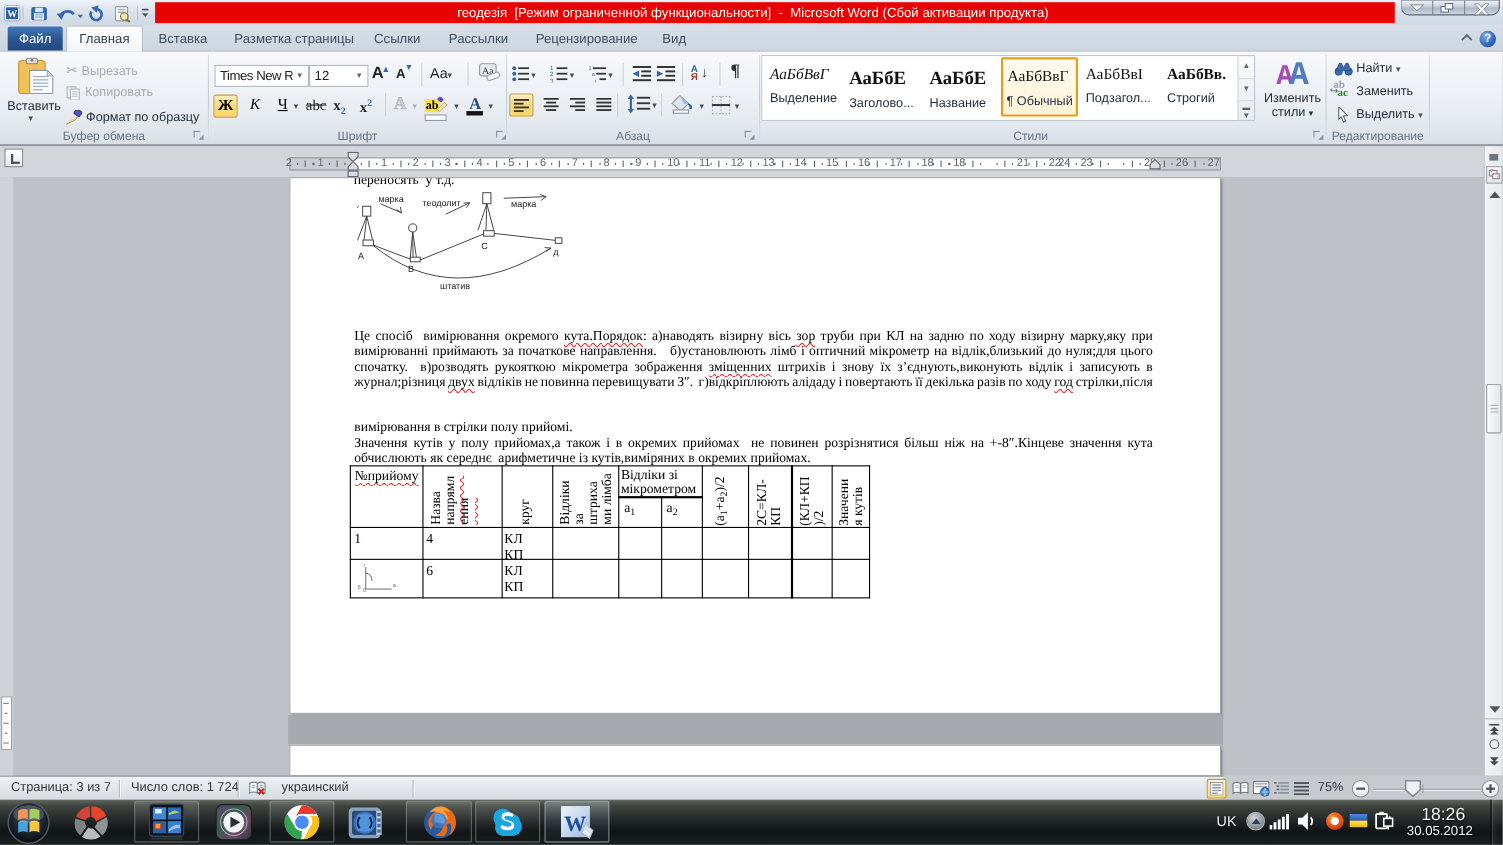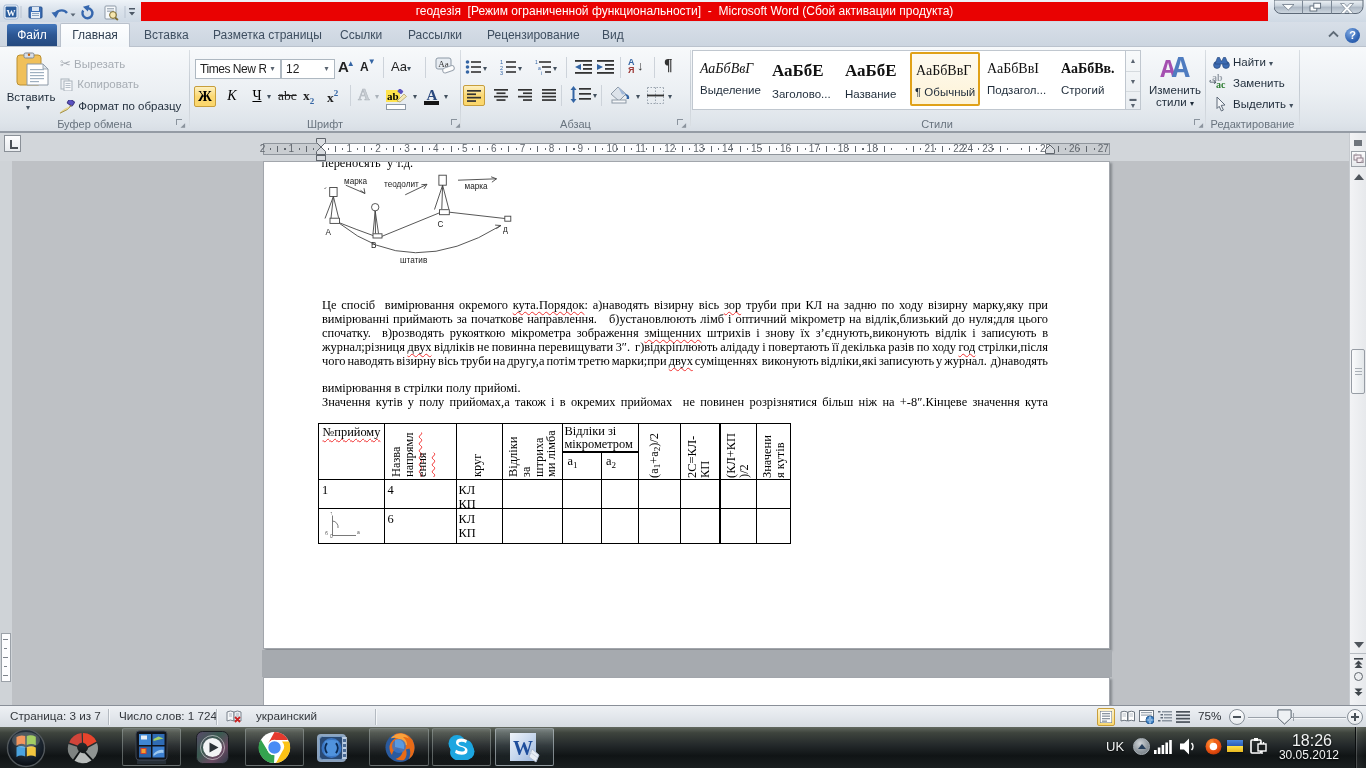--- a/index.html
+++ b/index.html
@@ -18,21 +18,21 @@
 .btnsm{position:absolute;font-size:11.5px;color:#1f2c3a;white-space:nowrap;}
 .gray{color:#a7adb4;}
 .combo{position:absolute;height:20px;background:#fff;border:1px solid #aeb8c1;box-sizing:border-box;font-size:12px;color:#222;line-height:18px;padding-left:4px;}
 .combo .da{position:absolute;right:1px;top:1px;width:13px;height:16px;font-size:8px;color:#5a6470;text-align:center;line-height:16px;}
 .tbtn{position:absolute;width:22px;height:21px;border-radius:2px;text-align:center;}
 .hl{background:linear-gradient(#fdf0c0,#fbd873 50%,#fbd76c);border:1px solid #c79e3c;box-sizing:border-box;}
 .ds{display:inline-block;vertical-align:middle;}
 #rulerrow{left:0;top:133px;width:1349px;height:28px;background:#d2d6da;}
 #docarea{left:0;top:161px;width:1349px;height:544px;background:#bec1c5;overflow:hidden;}
 .page{position:absolute;background:#fff;border:1px solid #a2a6ac;box-shadow:2px 2px 2px rgba(90,94,100,.55);box-sizing:border-box;}
-#statusbar{left:0;top:705px;width:1366px;height:22px;background:linear-gradient(#eef1f4,#e3e7ec 50%,#d7dce2);border-top:1px solid #898f98;box-sizing:border-box;font-size:11.7px;color:#33373c;}
+#statusbar{left:0;top:705px;width:1112px;height:22px;background:linear-gradient(#eef1f4,#e3e7ec 50%,#d7dce2);border-top:1px solid #898f98;box-sizing:border-box;font-size:11.7px;color:#33373c;}
 #taskbar{left:0;top:727px;width:1366px;height:41px;background:linear-gradient(#62685f,#3e443d 14%,#23282a 45%,#101415 70%,#1a1f20);}
 .ssep{position:absolute;top:3px;width:1px;height:16px;background:#b4bac1;box-shadow:1px 0 0 #f5f7f9;}
 .tbbtn{position:absolute;top:1px;height:38px;border:1px solid rgba(160,170,168,.5);border-radius:2px;box-sizing:border-box;background:linear-gradient(rgba(255,255,255,.14),rgba(255,255,255,.05) 45%,rgba(0,0,0,.12));}
 #wordbtn{background:linear-gradient(rgba(200,215,225,.35),rgba(130,150,160,.18) 45%,rgba(30,40,45,.25));border-color:rgba(190,200,205,.6);}
 .doc{font-family:"Liberation Serif",serif;font-size:12.4px;color:#000;}
 .jl{text-align:justify;text-align-last:justify;}
 .wavy{text-decoration:underline;text-decoration-style:wavy;text-decoration-color:#f03030;text-decoration-thickness:1px;text-underline-offset:2px;text-decoration-skip-ink:none;}
 .tline{position:absolute;background:#000;}
 .ss{font-family:"Liberation Serif",serif;font-size:14px;color:#111;white-space:nowrap;}
 .vt{position:absolute;writing-mode:vertical-rl;transform:rotate(180deg);font-family:"Liberation Serif",serif;font-size:12.4px;line-height:12.8px;color:#000;}
@@ -567,23 +567,23 @@
         <text x="58" y="80.5">B</text>
         <text x="124.5" y="59.5">C</text>
         <text x="190" y="64.5">д</text>
         <text x="87" y="96">штатив</text>
       </g>
     </svg>
     <div class="doc jl a" style="left:58px;top:136.1px;width:726px;">Це спосіб&nbsp; вимірювання окремого <span class="wavy">кута.Порядок</span>: а)наводять візирну вісь <span class="wavy">зор</span> труби при КЛ на задню по ходу візирну марку,яку при</div>
     <div class="doc jl a" style="left:58px;top:163.9px;width:726px;">спочатку.&nbsp; в)розводять рукояткою мікрометра зображення <span class="wavy">зміщенних</span> штрихів і знову їх з’єднують,виконують відлік і записують в</div>
     <div class="doc jl a" style="left:58px;top:150px;width:726px;">вимірюванні приймають за початкове направлення.&nbsp;&nbsp; б)установлюють лімб і оптичний мікрометр на відлік,близький до нуля;для цього</div>
     <div class="doc jl a" style="left:58px;top:177.8px;width:726px;word-spacing:-0.75px;">журнал;різниця <span class="wavy">двух</span> відліків не повинна перевищувати 3″.&nbsp; г)відкріплюють алідаду і повертають її декілька разів по ходу <span class="wavy">год</span> стрілки,після</div>
-    <div class="doc jl a" style="left:58px;top:191.6px;width:726px;word-spacing:-1.25px;">чого наводять візирну вісь труби на другу,а потім третю марки;при <span class="wavy">двух</span> суміщеннях&nbsp; виконують відліки,які записують у журнал.&nbsp; д)наводять</div>
     <div class="doc a" style="left:58px;top:219.4px;">вимірювання в стрілки полу прийомі.</div>
     <div class="doc jl a" style="left:58px;top:233.3px;width:726px;">Значення кутів у полу прийомах,а також і в окремих прийомах&nbsp; не повинен розрізнятися більш ніж на +-8″.Кінцеве значення кута</div>
+    <div class="doc a" style="left:58px;top:247.1px;">обчислюють як середнє&nbsp; арифметичне із кутів,виміряних в окремих прийомах.</div>
     <div class="a" id="tbl" style="left:53.5px;top:260.5px;width:474px;height:121.5px;text-decoration:underline;">
       <div class="tline" style="left:0;top:0;width:473.8px;height:1.5px;"></div>
       <div class="tline" style="left:244.4px;top:28.8px;width:77.5px;height:1.3px;"></div>
       <div class="tline" style="left:0;top:56.2px;width:473.8px;height:1.3px;"></div>
       <div class="tline" style="left:0;top:85.4px;width:473.8px;height:1.5px;"></div>
       <div class="tline" style="left:0;top:120px;width:473.8px;height:1.5px;"></div>
       <div class="tline" style="left:0;top:0;width:1.5px;height:121.5px;"></div>
       <div class="tline" style="left:66.3px;top:0;width:1.3px;height:121.5px;"></div>
       <div class="tline" style="left:138.7px;top:0;width:1.3px;height:121.5px;"></div>
       <div class="tline" style="left:184.4px;top:0;width:1.3px;height:121.5px;"></div>

